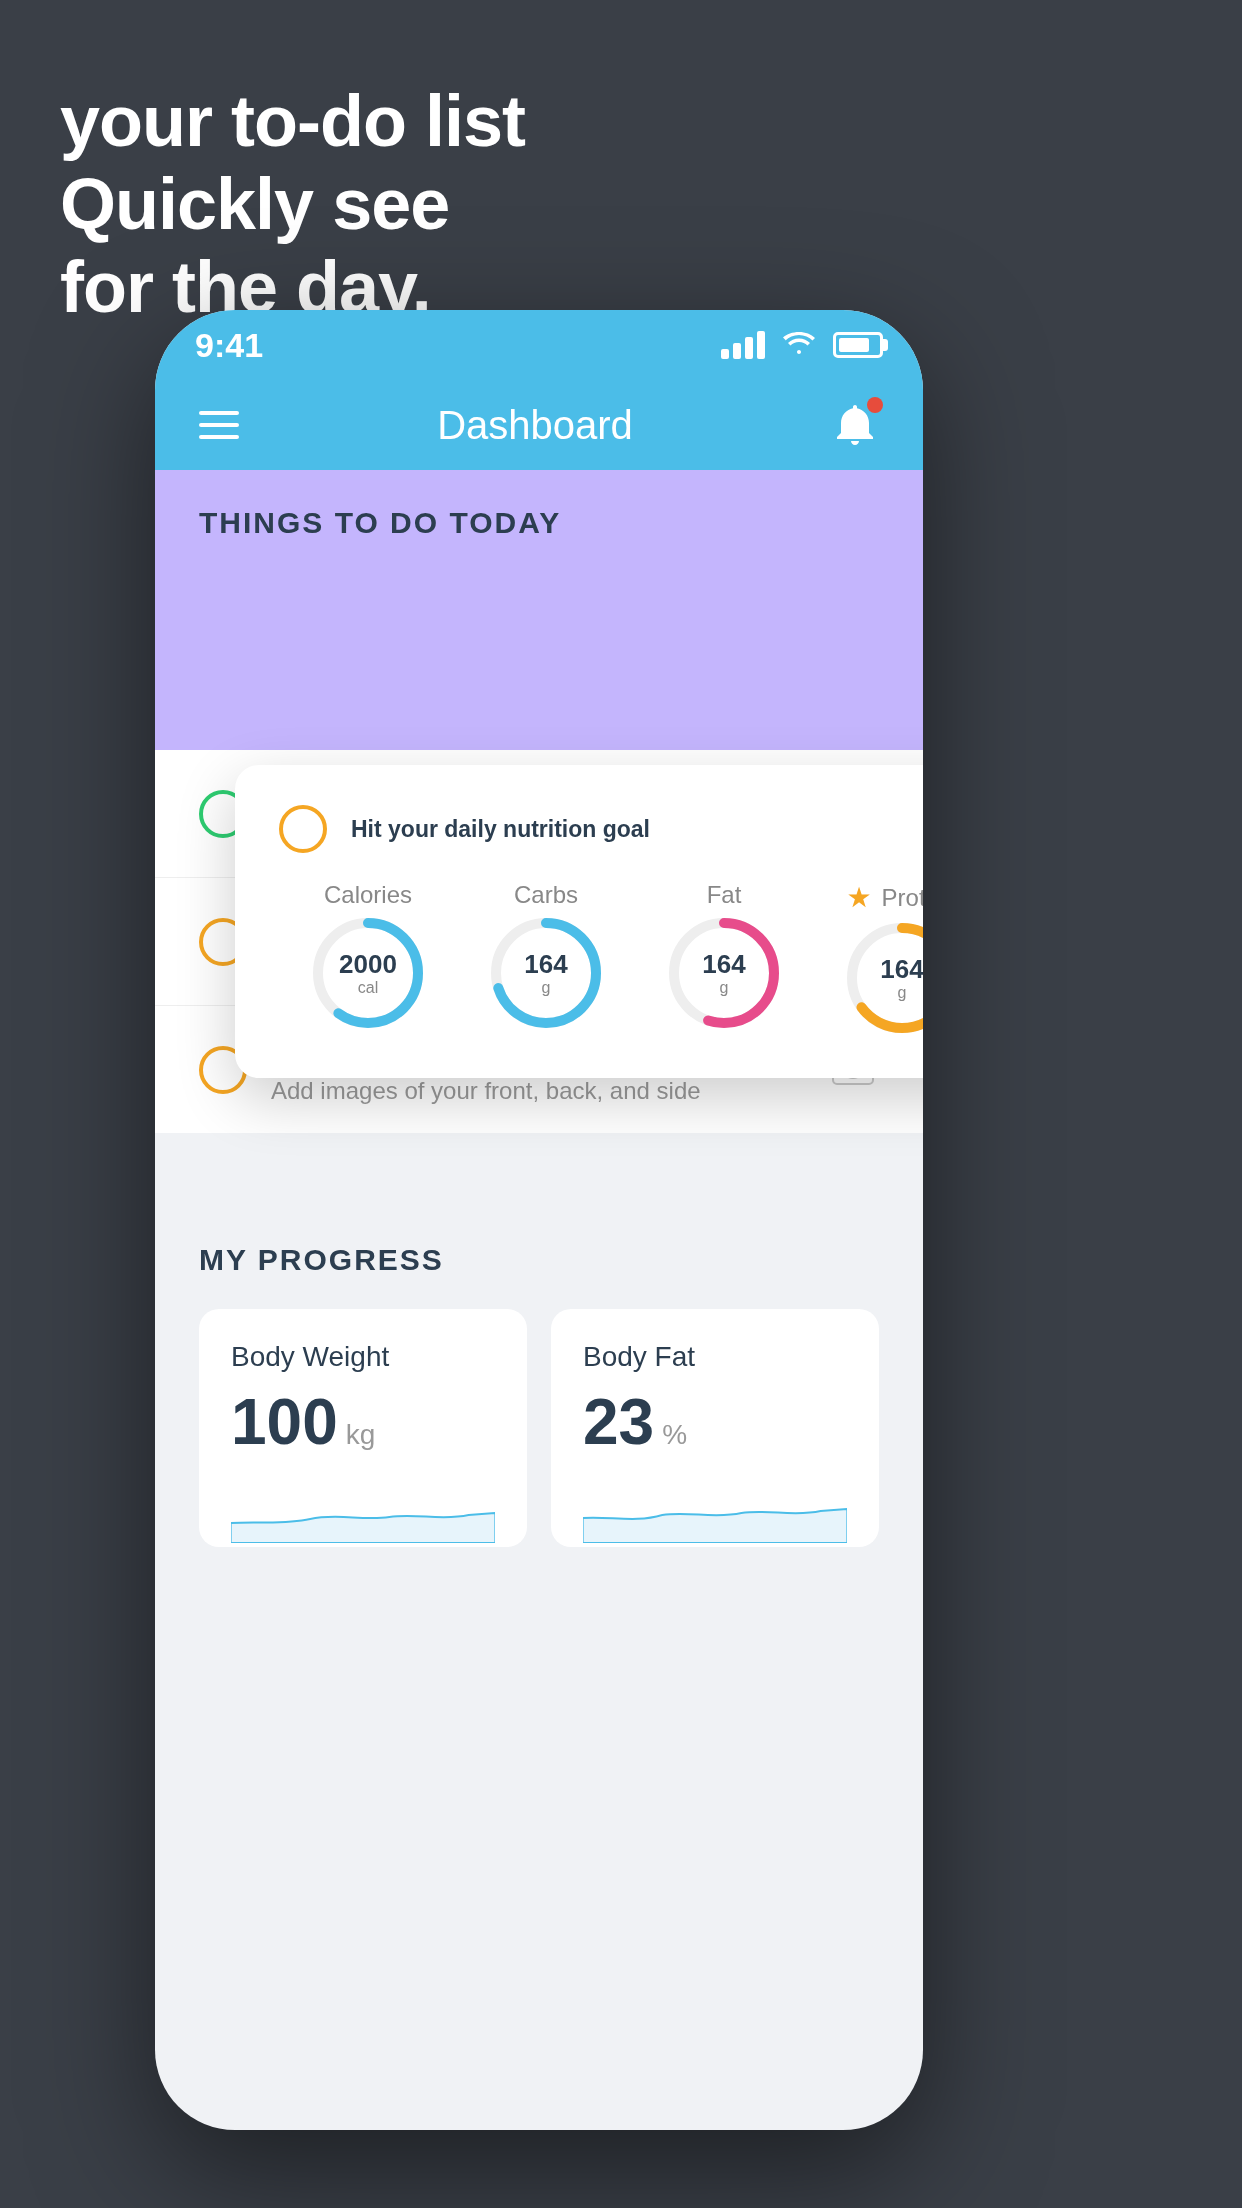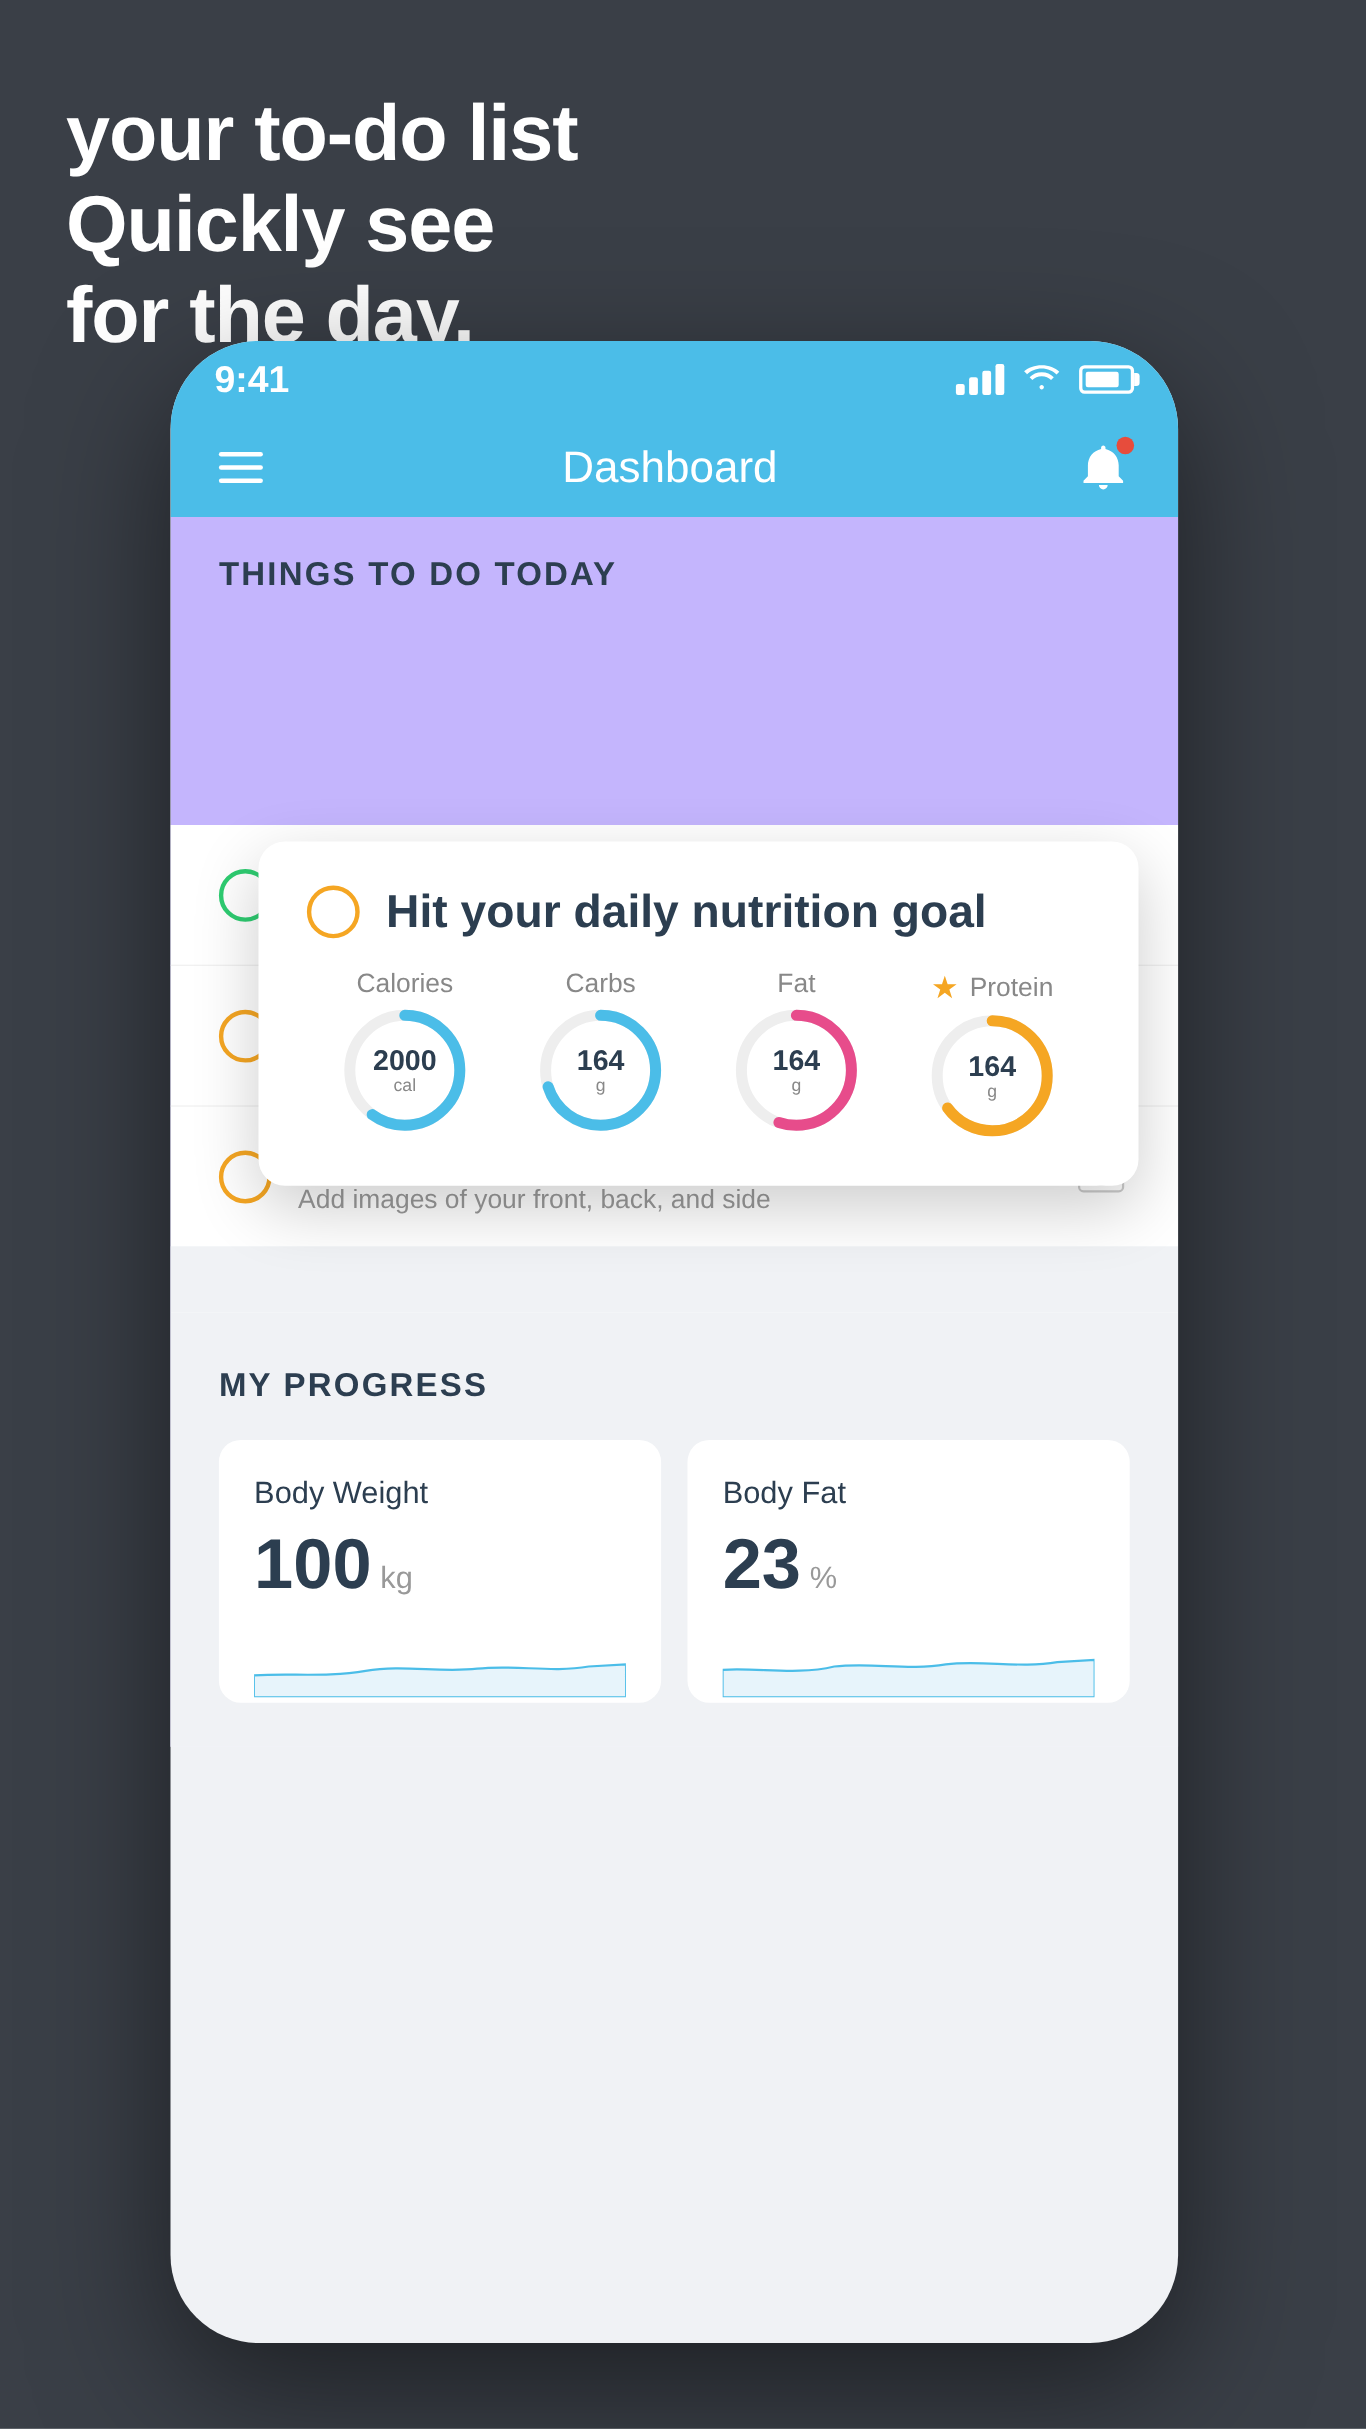--- a/index.html
+++ b/index.html
@@ -23,21 +23,21 @@
       font-weight: 800;
       line-height: 1.15;
       letter-spacing: -1px;
     }
 
     
     .phone-frame {
       position: absolute;
       top: 310px;
       left: 155px;
-      width: 916px;
+      width: 768px;
       height: 1820px;
       background: #f0f2f5;
       border-radius: 80px;
       overflow: hidden;
       box-shadow: 0 40px 120px rgba(0,0,0,0.5);
     }
 
     
     .status-bar {
       background: #4bbde8;
@@ -190,21 +190,21 @@
       border-radius: 50%;
       border: 4px solid #f5a623;
       flex-shrink: 0;
     }
 
     .circle-check.green {
       border-color: #2ecc71;
     }
 
     .todo-item-label {
-      font-size: 42px;
+      font-size: 23px;
       font-weight: 600;
       color: #2c3e50;
     }
 
     
     .nutrition-row {
       display: flex;
       justify-content: space-around;
       align-items: flex-start;
     }

